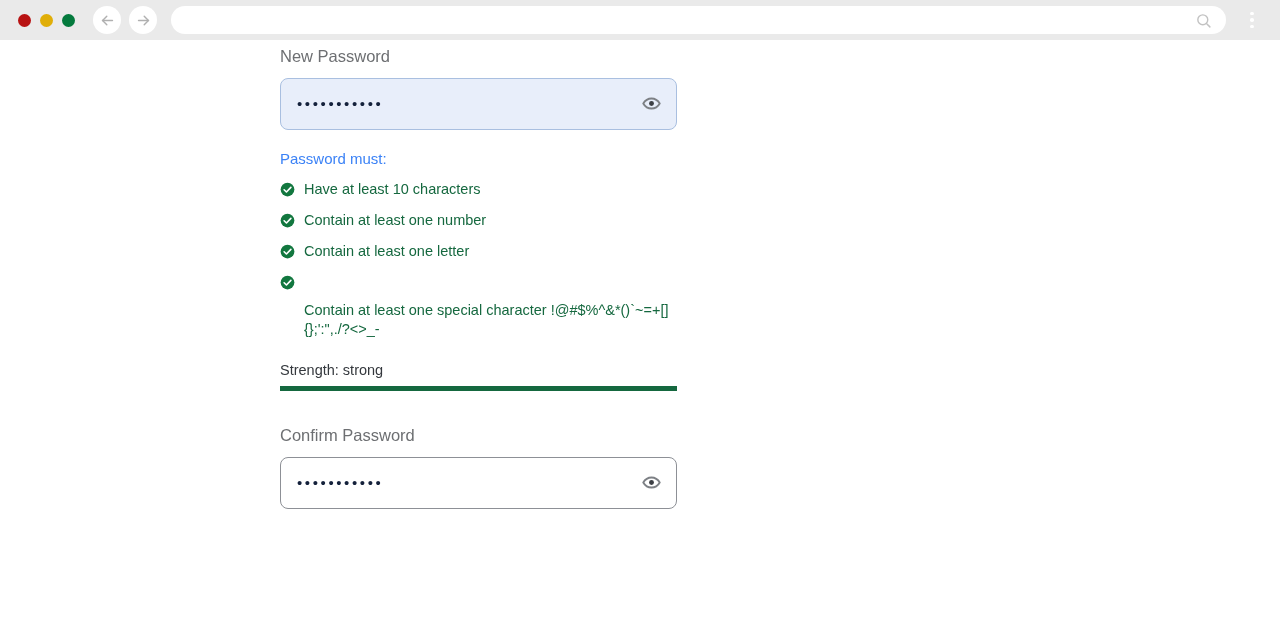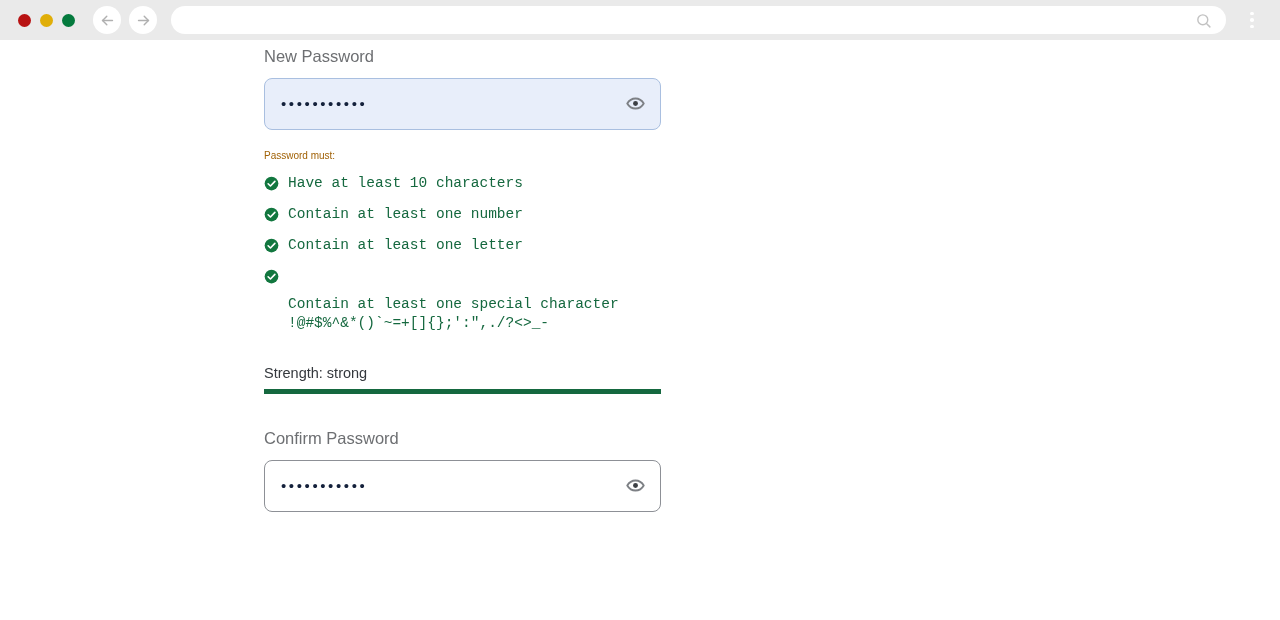--- a/index.html
+++ b/index.html
@@ -112,21 +112,21 @@
 
   
   .page {
     position: relative;
     height: 580px;
     background: #ffffff;
     overflow: hidden;
   }
   .form-col {
     position: absolute;
-    left: 264px;
+    left: 280px;
     top: 0;
     width: 397px;
   }
 
   .field-label {
     font-size: 16.5px;
     color: #6d6f72;
     line-height: 1.2;
     padding-top: 7px;
   }
@@ -166,36 +166,35 @@
     display: flex;
     align-items: center;
     justify-content: center;
     cursor: pointer;
     background: transparent;
     border: none;
     padding: 0;
   }
 
   .must-title {
-    font-size: 10px;
-    color: #a16207;
+    font-size: 15px;
+    color: #3b82f6;
     line-height: 1.2;
   }
 
   .req-list {
     list-style: none;
     margin: 0;
     padding: 0;
   }
   .req-item {
     display: flex;
     align-items: flex-start;
     gap: 9px;
     margin-top: 12px;
-    font-family: Liberation Mono, monospace;
   }
   .req-check {
     flex: 0 0 auto;
     width: 15px;
     height: 15px;
     margin-top: 2px;
   }
   .req-text {
     font-size: 14.5px;
     color: #15683f;
@@ -304,21 +303,21 @@
       </li>
       <li class="req-item">
         <svg class="req-check" viewBox="0 0 24 24">
           <circle cx="12" cy="12" r="11" fill="#12773f"></circle>
           <polyline points="6.6 12.4 10.3 16 17.4 8.6" fill="none" stroke="#ffffff" stroke-width="2.6" stroke-linecap="round" stroke-linejoin="round"></polyline>
         </svg>
         <span class="req-text" style="display:block; padding-left:0; text-indent:0;margin-top:28px;">Contain at least one special character !@#$%^&amp;*()`~=+[]{};':",./?&lt;&gt;_-</span>
       </li>
     </ul>
 
-    <div class="strength-label" style="margin-top:32px;">Strength: strong</div>
+    <div class="strength-label" style="margin-top:23px;">Strength: strong</div>
     <div class="strength-bar" style="width: 100%; background: rgb(21, 104, 63);"></div>
 
     <div class="field-label" style="margin-top:28px;">Confirm Password</div>
 
     <div class="input-wrap plain" style="margin-top:11px;">
       <span class="pw-value">•••••••••••</span>
       <button class="eye-btn">
         <svg width="19" height="19" viewBox="0 0 24 24">
           <path d="M1.6 12S5.3 5.6 12 5.6 22.4 12 22.4 12 18.7 18.4 12 18.4 1.6 12 1.6 12z" fill="none" stroke="#7d8085" stroke-width="2.4" stroke-linecap="round" stroke-linejoin="round"></path>
           <circle cx="12" cy="12" r="3.1" fill="#3c3f44"></circle>

